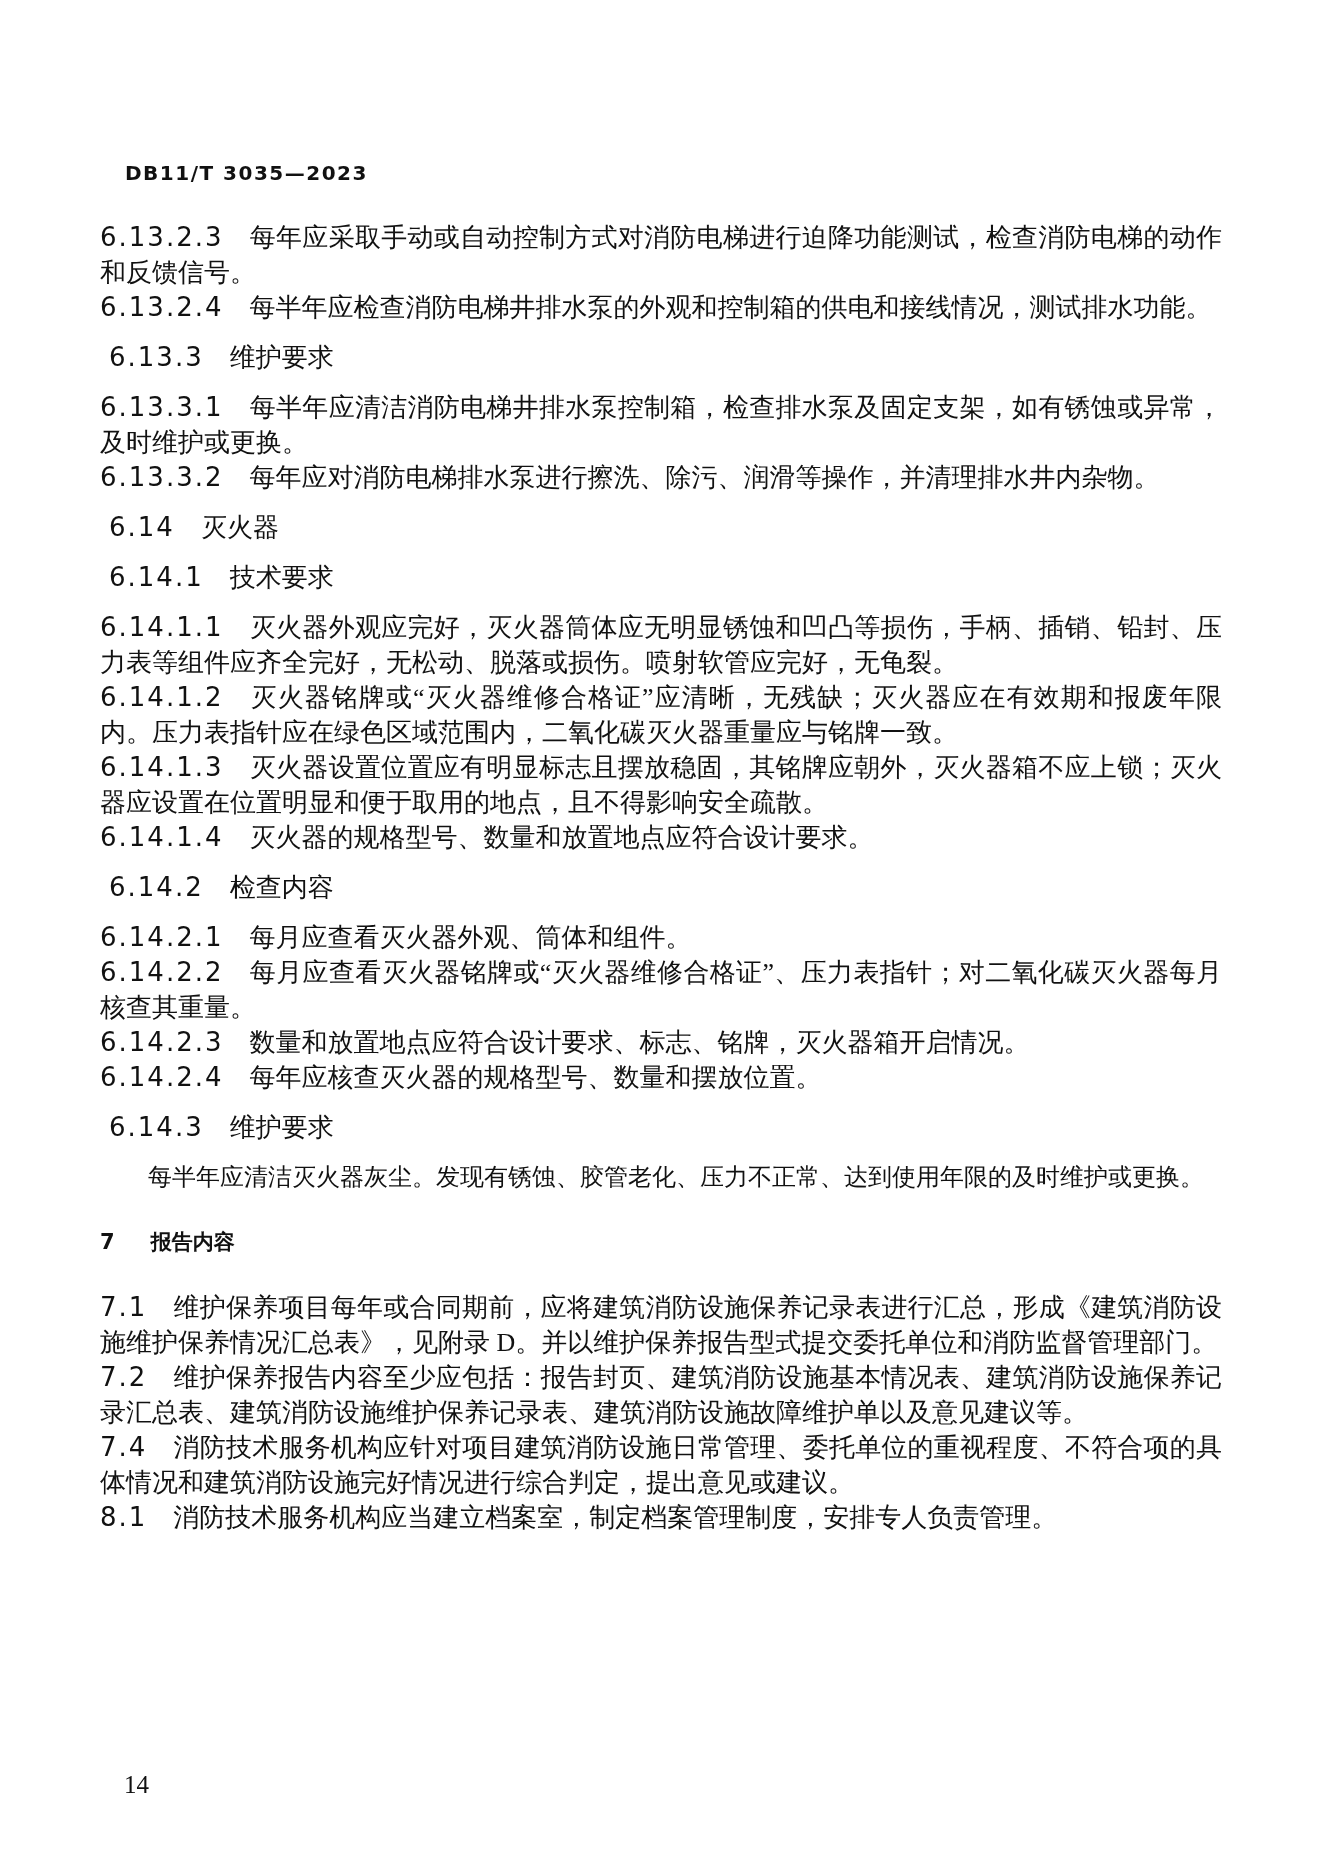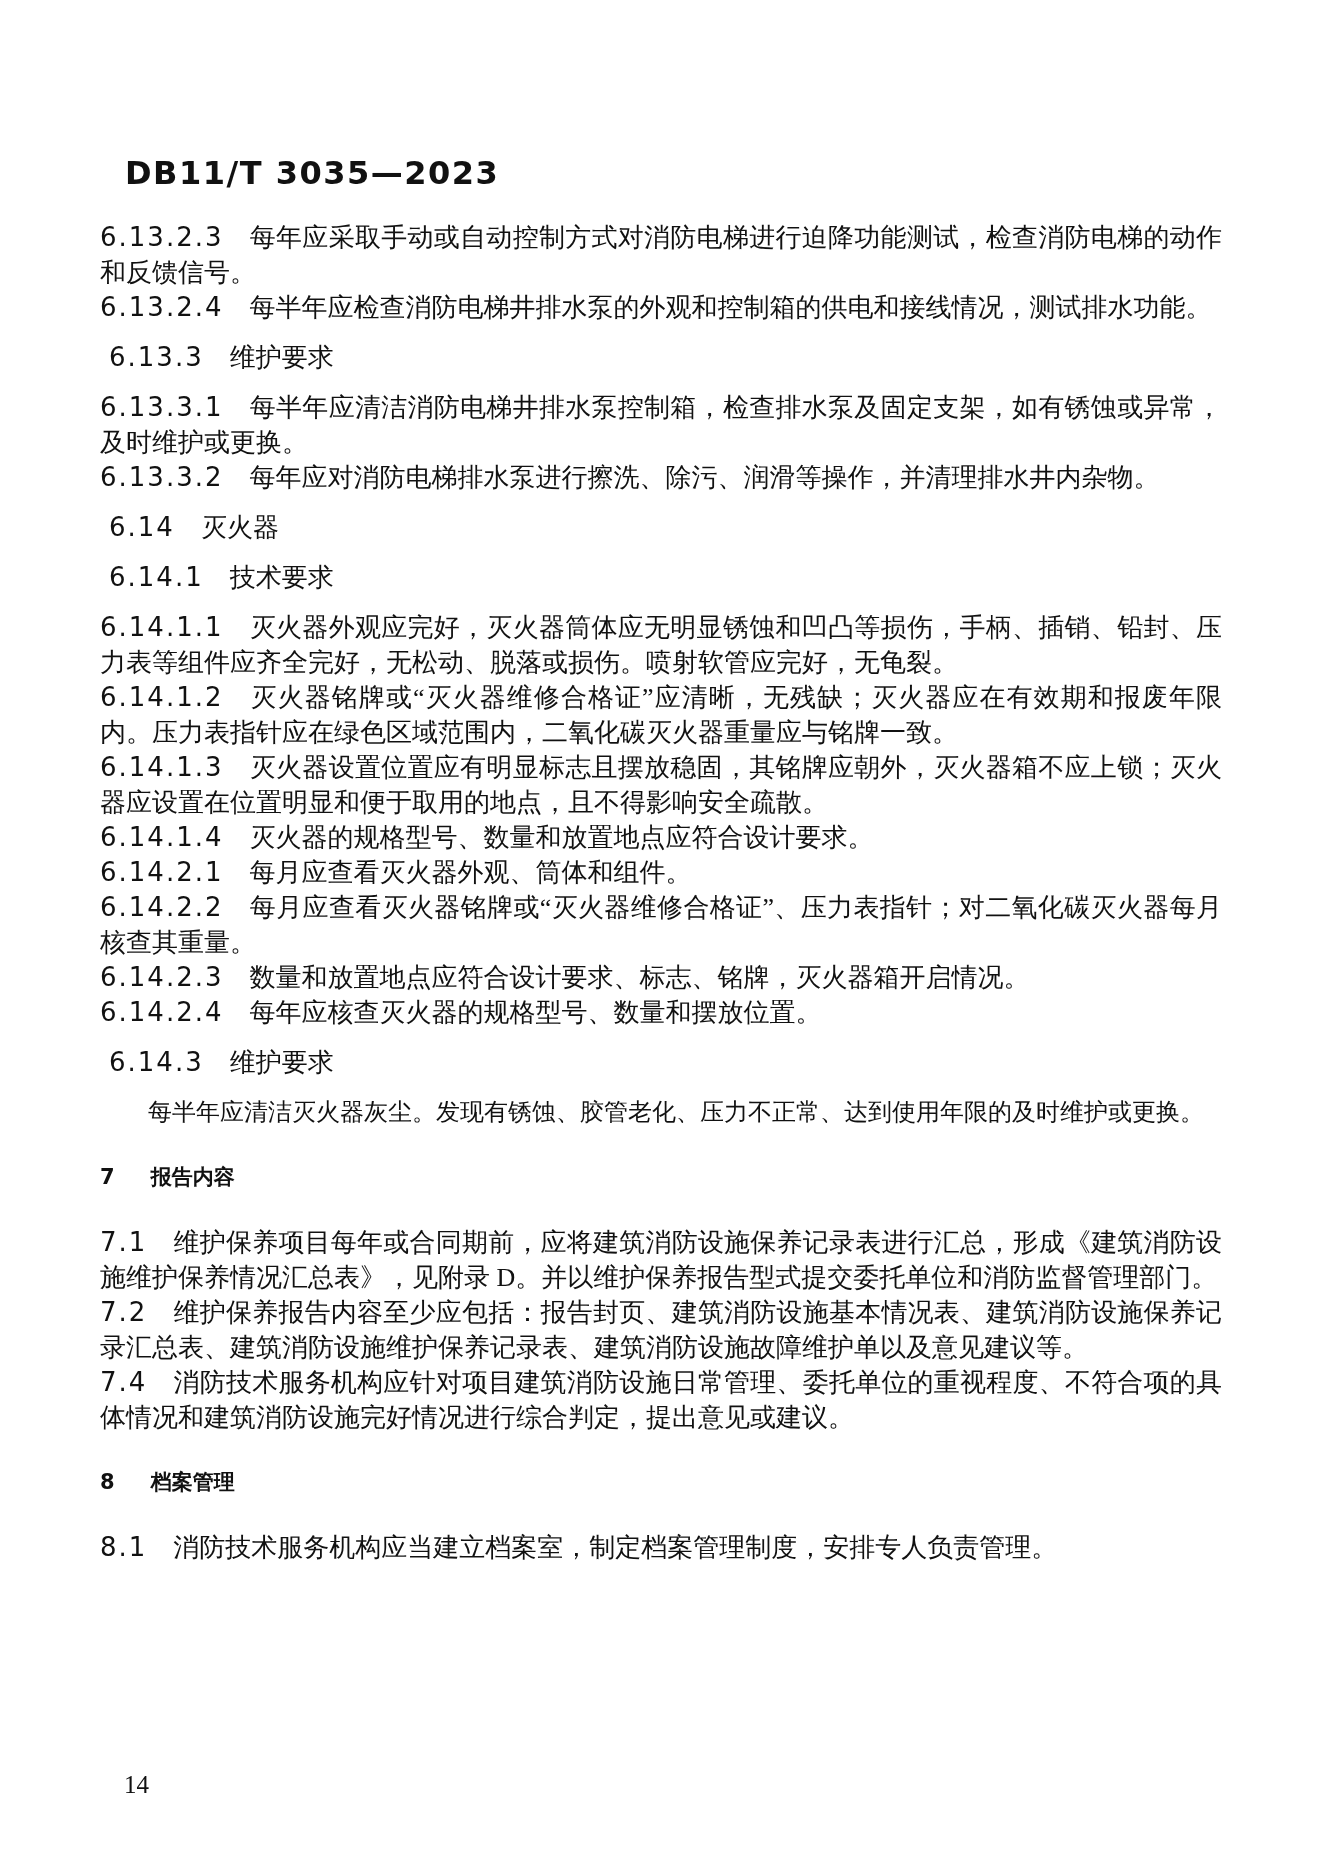--- a/index.html
+++ b/index.html
@@ -10,21 +10,21 @@
     box-sizing: border-box;
     padding: 156px 100px 0 100px;
     background: #ffffff;
     color: #111111;
     font-family: "Liberation Serif", "DejaVu Serif", serif;
     overflow: hidden;
   }
   .doc-code {
     margin: 0 0 30px 25px;
     font-family: "DejaVu Sans", "Liberation Sans", sans-serif;
-    font-size: 32px;
+    font-size: 20px;
     line-height: 34px;
     font-weight: 700;
     letter-spacing: 1.5px;
   }
   .clause {
     margin: 0;
     font-size: 26px;
     line-height: 35px;
     text-align: justify;
   }
@@ -84,20 +84,21 @@
   <p class="clause heading2"><span class="num">6.14.1</span><span>技术要求</span></p>
 
   <p class="clause"><span class="num">6.14.1.1</span><span>灭火器外观应完好，灭火器筒体应无明显锈蚀和凹凸等损伤，手柄、插销、铅封、压力表等组件应齐全完好，无松动、脱落或损伤。喷射软管应完好，无龟裂。</span></p>
 
   <p class="clause"><span class="num">6.14.1.2</span><span>灭火器铭牌或“灭火器维修合格证”应清晰，无残缺；灭火器应在有效期和报废年限内。压力表指针应在绿色区域范围内，二氧化碳灭火器重量应与铭牌一致。</span></p>
 
   <p class="clause"><span class="num">6.14.1.3</span><span>灭火器设置位置应有明显标志且摆放稳固，其铭牌应朝外，灭火器箱不应上锁；灭火器应设置在位置明显和便于取用的地点，且不得影响安全疏散。</span></p>
 
   <p class="clause"><span class="num">6.14.1.4</span><span>灭火器的规格型号、数量和放置地点应符合设计要求。</span></p>
 
+  <p class="clause heading2"><span class="num">6.14.2</span><span>检查内容</span></p>
 
   <p class="clause"><span class="num">6.14.2.1</span><span>每月应查看灭火器外观、筒体和组件。</span></p>
 
   <p class="clause"><span class="num">6.14.2.2</span><span>每月应查看灭火器铭牌或“灭火器维修合格证”、压力表指针；对二氧化碳灭火器每月核查其重量。</span></p>
 
   <p class="clause"><span class="num">6.14.2.3</span><span>数量和放置地点应符合设计要求、标志、铭牌，灭火器箱开启情况。</span></p>
 
   <p class="clause"><span class="num">6.14.2.4</span><span>每年应核查灭火器的规格型号、数量和摆放位置。</span></p>
 
   <p class="clause heading2"><span class="num">6.14.3</span><span>维护要求</span></p>
@@ -106,19 +107,18 @@
 
   <p class="clause heading1"><span class="num">7</span><span>报告内容</span></p>
 
   <p class="clause"><span class="num">7.1</span><span>维护保养项目每年或合同期前，应将建筑消防设施保养记录表进行汇总，形成《建筑消防设施维护保养情况汇总表》，见附录 D。并以维护保养报告型式提交委托单位和消防监督管理部门。</span></p>
 
   <p class="clause"><span class="num">7.2</span><span>维护保养报告内容至少应包括：报告封页、建筑消防设施基本情况表、建筑消防设施保养记录汇总表、建筑消防设施维护保养记录表、建筑消防设施故障维护单以及意见建议等。</span></p>
 
 
   <p class="clause"><span class="num">7.4</span><span>消防技术服务机构应针对项目建筑消防设施日常管理、委托单位的重视程度、不符合项的具体情况和建筑消防设施完好情况进行综合判定，提出意见或建议。</span></p>
 
-  <p class="clause heading1"><span class="num">8</span><span>档案管理</span></p>
 
   <p class="clause"><span class="num">8.1</span><span>消防技术服务机构应当建立档案室，制定档案管理制度，安排专人负责管理。</span></p>
 
   <div class="page-num">14</div>
 
 </div>
 
 </body></html>

